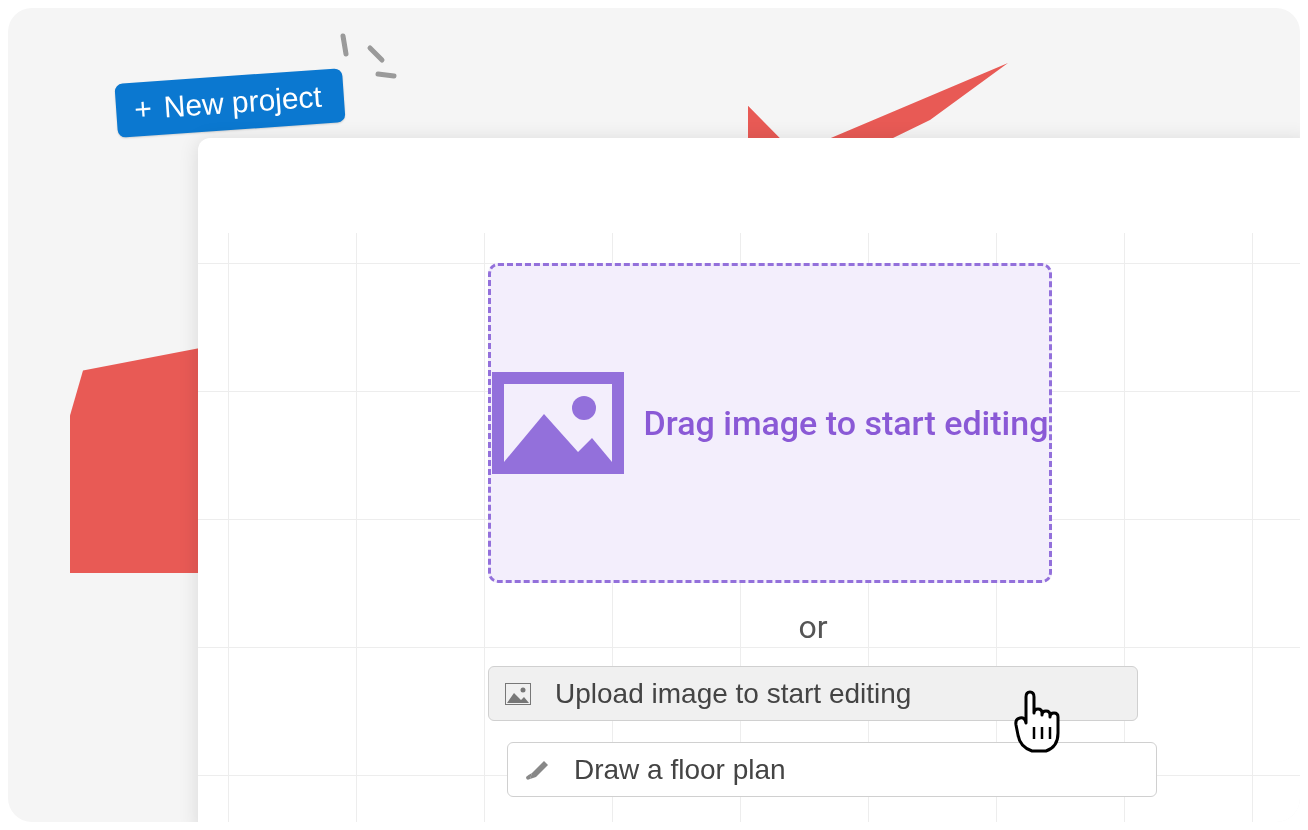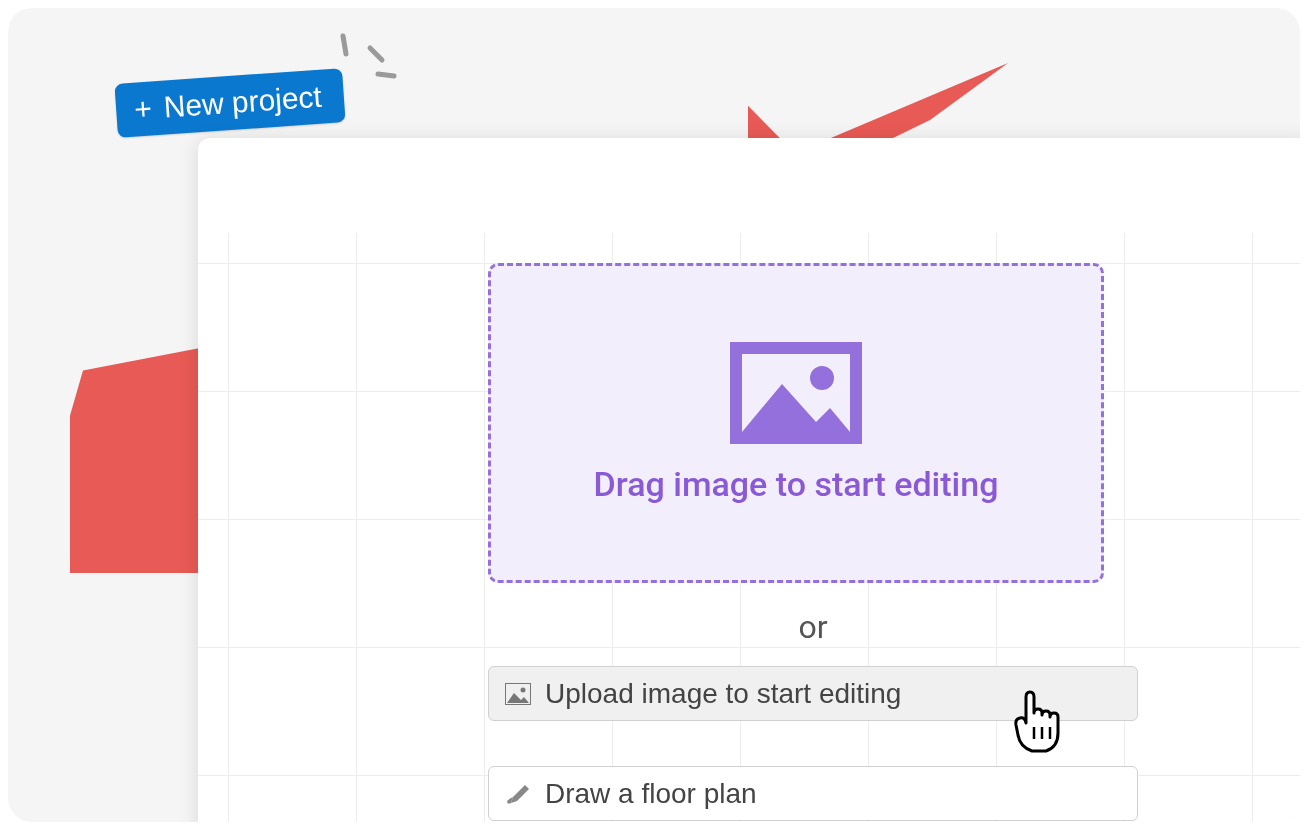--- a/index.html
+++ b/index.html
@@ -95,27 +95,27 @@
         linear-gradient(to right, #ededed 1px, transparent 1px),
         linear-gradient(to bottom, #ededed 1px, transparent 1px);
       background-size: 128px 128px;
       background-position: 30px 30px;
     }
     
     .drop-zone {
       position: absolute;
       left: 290px;
       top: 125px;
-      width: 616px;
+      width: 564px;
       height: 320px;
       border: 3px dashed #9370db;
       border-radius: 10px;
       background: #f3eefc;
       display: flex;
-      flex-direction: column;
+      flex-direction: row;
       align-items: center;
       justify-content: center;
       gap: 20px;
       cursor: pointer;
     }
     .drop-zone-text {
       color: #8a59d6;
       font-size: 34px;
       font-weight: 500;
     }
@@ -137,32 +137,32 @@
     .option-btn {
       position: absolute;
       left: 290px;
       width: 650px;
       height: 55px;
       background: #fff;
       border: 1px solid #d0d0d0;
       border-radius: 6px;
       display: flex;
       align-items: center;
-      gap: 14px;
+      gap: 24px;
       padding: 0 16px;
       font-size: 28px;
       color: #444;
       cursor: pointer;
       text-align: left;
     }
     .option-btn.hovered {
       background: #f0f0f0;
     }
     .option-btn-1 { top: 528px; }
-    .option-btn-2 { top: 628px; }
+    .option-btn-2 { top: 604px; margin-left: 19px; }
     .option-icon {
       width: 26px;
       height: 22px;
       flex-shrink: 0;
     }
     
     .cursor-hand {
       position: absolute;
       left: 1000px;
       top: 681px;

